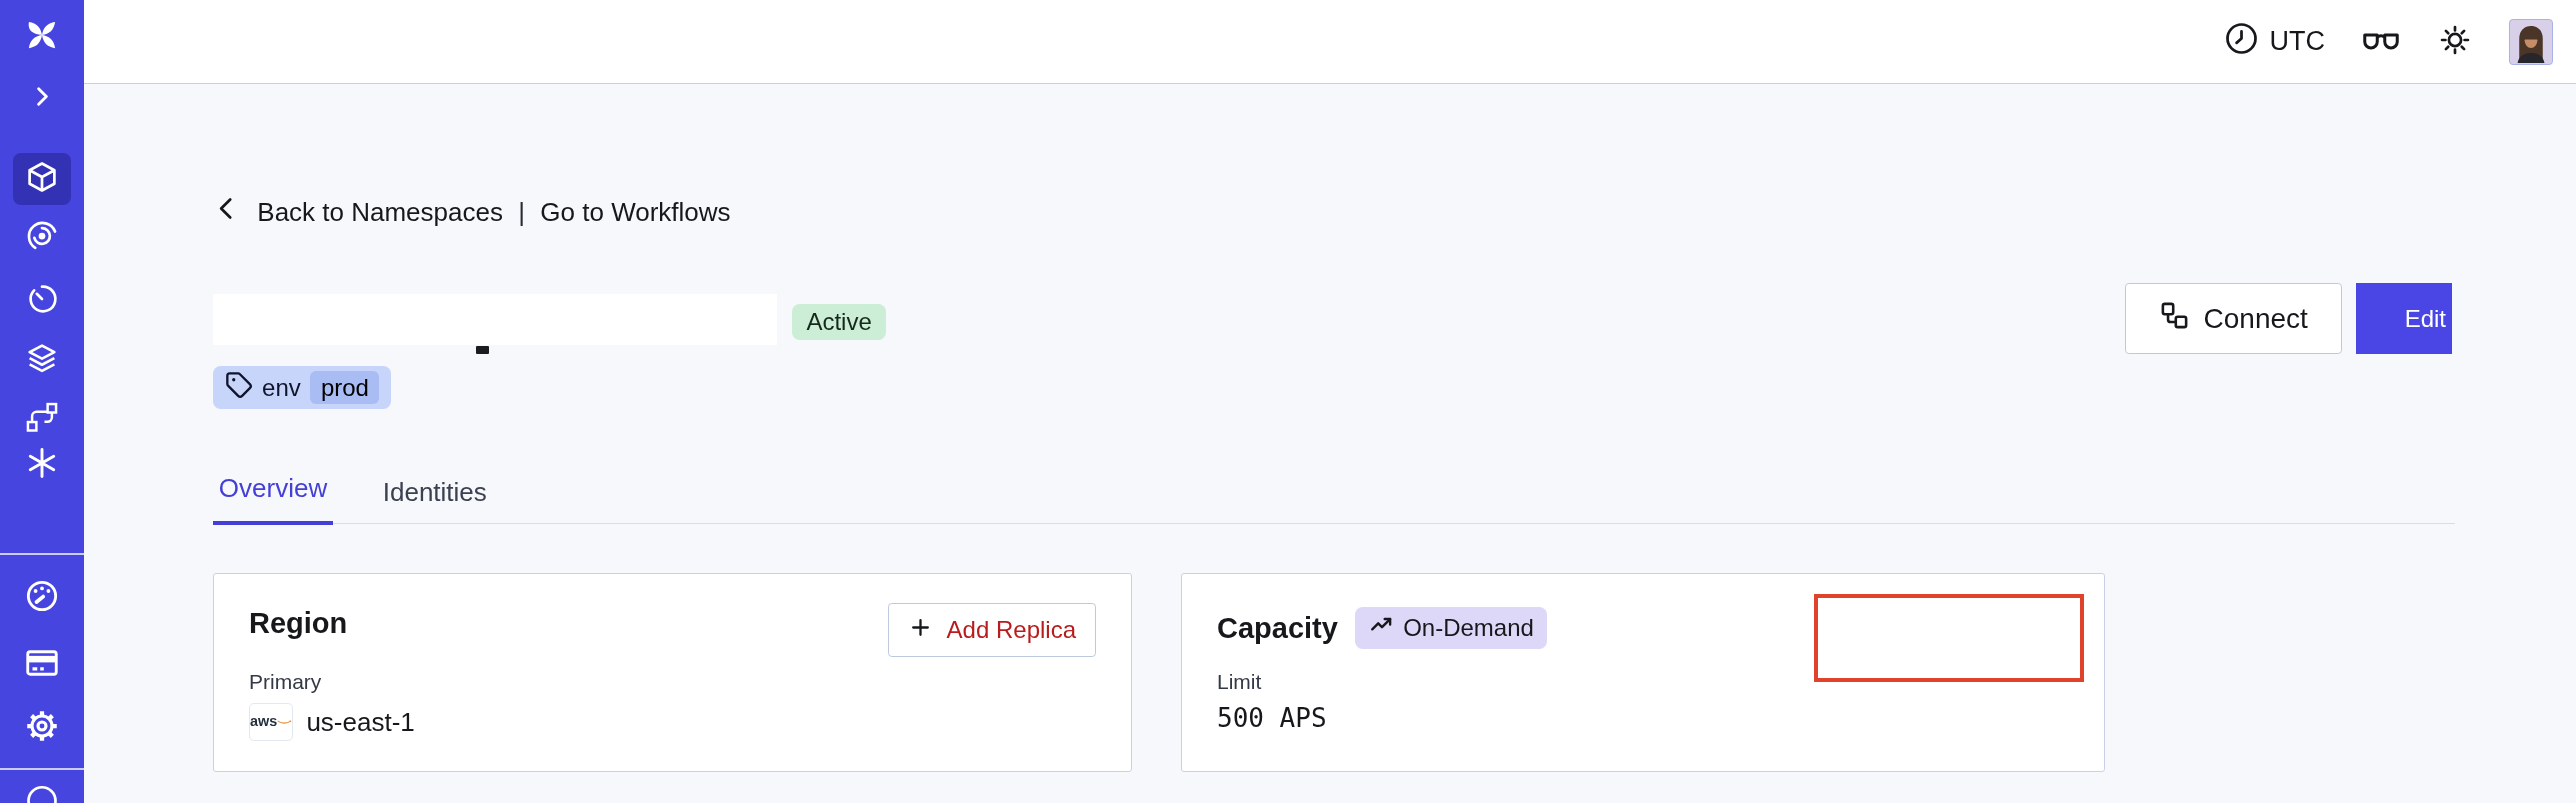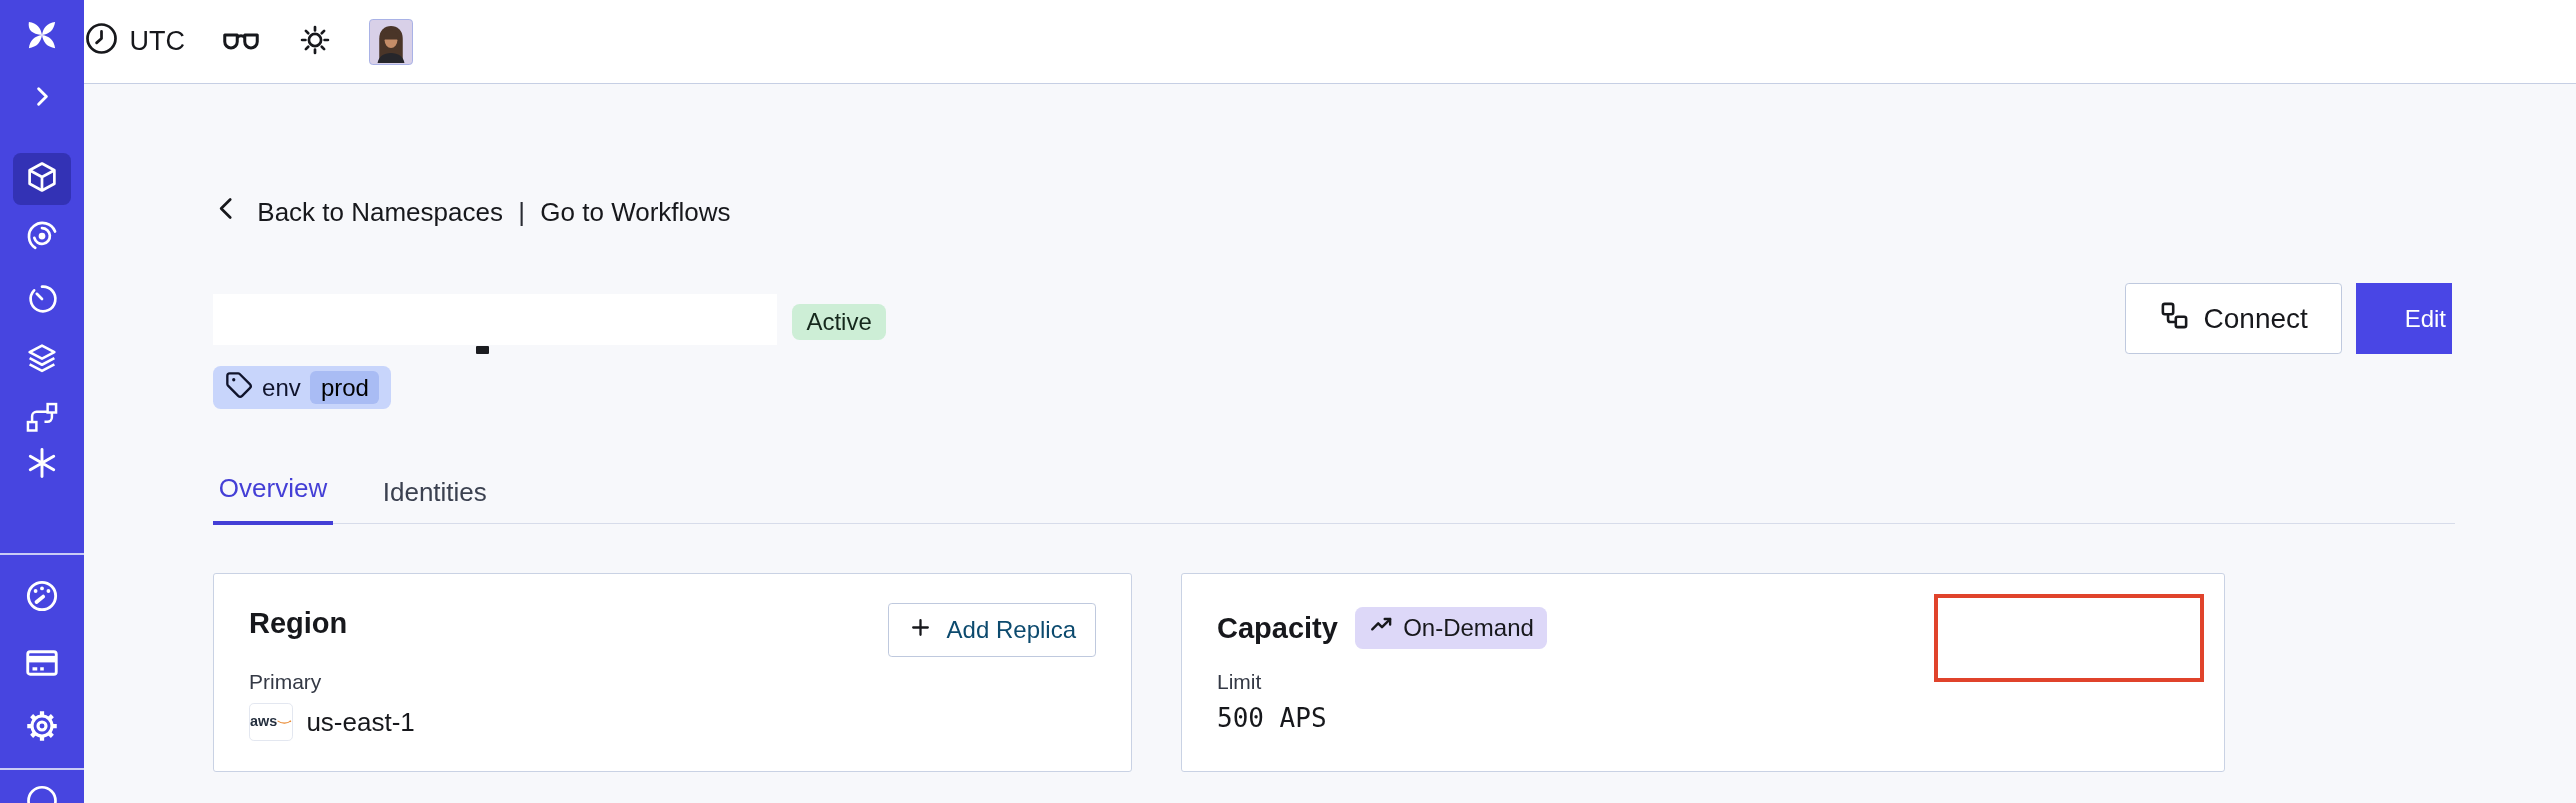--- a/index.html
+++ b/index.html
@@ -7,21 +7,21 @@
   .app{position:relative;width:2576px;height:804px;background:#f7f8fb;overflow:hidden;}
 
   
   .sidebar{position:absolute;left:0;top:0;width:84px;height:804px;background:#4745e0;z-index:5;}
   .side-item{position:absolute;display:flex;align-items:center;justify-content:center;}
   .side-item svg{display:block;}
   .active-tile{position:absolute;left:13.4px;top:153px;width:58px;height:52px;background:rgba(16,16,100,.34);border-radius:7.7px;display:flex;align-items:center;justify-content:center;}
   .side-divider{position:absolute;left:0;width:84px;height:1.9px;background:rgba(235,238,250,.8);}
 
   
-  .topbar{position:absolute;left:84px;top:0;right:0;height:84px;background:#ffffff;border-bottom:1.9px solid #c6cfe4;display:flex;align-items:center;justify-content:flex-start;gap:36px;padding-right:23px;box-sizing:border-box;z-index:4;}
+  .topbar{position:absolute;left:84px;top:0;right:0;height:84px;background:#ffffff;border-bottom:1.9px solid #c6cfe4;display:flex;align-items:center;justify-content:flex-end;gap:36px;padding-right:23px;box-sizing:border-box;z-index:4;}
   .tz{display:flex;align-items:center;gap:10.5px;font-size:27px;color:#16171b;cursor:pointer;}
   .icon-btn{display:flex;align-items:center;justify-content:center;background:none;border:none;padding:0;cursor:pointer;}
   .avatar{width:44px;height:46px;border:1.9px solid #a9b2e6;border-radius:3.8px;overflow:hidden;background:#d8d0e8;padding:0;}
   .avatar svg{display:block;}
 
   
   .main{position:absolute;left:84px;top:86px;right:0;bottom:0;}
   .breadcrumb{position:absolute;left:129px;top:107px;display:flex;align-items:center;gap:15.3px;font-size:26px;font-weight:500;color:#17181c;}
   .breadcrumb .crumb{cursor:pointer;}
   .crumb-sep{font-weight:400;color:#2a2c33;}
@@ -38,28 +38,28 @@
   .tag-pill{position:absolute;left:129px;top:280px;height:43px;display:inline-flex;align-items:center;gap:9.6px;background:#c8d5fb;border-radius:7.7px;padding:0 11.5px 0 11.5px;font-size:24px;color:#10142c;cursor:pointer;}
   .tag-chip{background:#a9bcf4;border-radius:5.8px;padding:2.9px 10.5px;font-size:24px;color:#000000;}
 
   .tabs{position:absolute;left:129px;right:121px;top:378px;height:59px;border-bottom:1.9px solid #d7dcea;display:flex;align-items:flex-end;gap:44px;box-sizing:content-box;}
   .tab{font-size:26px;padding:0 5.8px 17.3px 5.8px;margin-bottom:-1.9px;cursor:pointer;color:#3b4150;}
   .tab.active{color:#443fd6;font-weight:500;border-bottom:4.8px solid #443fd6;}
 
   
   .card{position:absolute;top:487px;height:199px;background:#ffffff;border:1.9px solid #c9d2e4;border-radius:2.9px;box-sizing:border-box;}
   .card-region{left:129px;width:919px;}
-  .card-capacity{left:1097px;width:1044px;}
+  .card-capacity{left:1097px;width:924px;}
   .card-retention{left:2065px;width:304px;}
   .card-title{position:absolute;left:35px;top:33px;font-size:29px;font-weight:600;color:#17181c;display:flex;align-items:center;gap:17.3px;}
   .card-label{position:absolute;left:35px;top:96px;font-size:21px;color:#343945;}
   .card-value{position:absolute;left:35px;top:129px;font-size:26px;color:#17181c;display:flex;align-items:center;gap:13.4px;}
   .mono{font-family:"DejaVu Sans Mono",monospace;}
 
-  .btn-card{height:54px;background:#ffffff;border:1.9px solid #bfc9de;border-radius:3.8px;font-size:24px;color:#0c4a6e;padding:0 19px;margin-left:11px;}
+  .btn-card{height:54px;background:#ffffff;border:1.9px solid #bfc9de;border-radius:3.8px;font-size:24px;color:#b91c1c;padding:0 19px;margin-left:11px;}
   .btn-add-replica{position:absolute;right:35px;top:29px;}
   .btn-manage{position:absolute;right:35px;top:35px;height:59px;}
   .annotation-box{position:absolute;right:20px;top:20px;width:270px;height:88px;border:4.8px solid #e0432b;box-sizing:border-box;pointer-events:none;z-index:3;}
 
   .badge-ondemand{display:inline-flex;align-items:center;gap:8.6px;height:42px;background:#ddd8f8;border-radius:7.7px;padding:0 13.4px;font-size:24px;font-weight:400;color:#17181c;}
 
   .aws-chip{width:44px;height:38px;border:1.9px solid #e3e7f0;border-radius:4.8px;background:#fff;display:flex;flex-direction:row;align-items:center;justify-content:center;box-sizing:border-box;}
   .aws-text{font-size:14.4px;font-weight:700;color:#252f3e;line-height:13.4px;}
 </style>
 </head>

